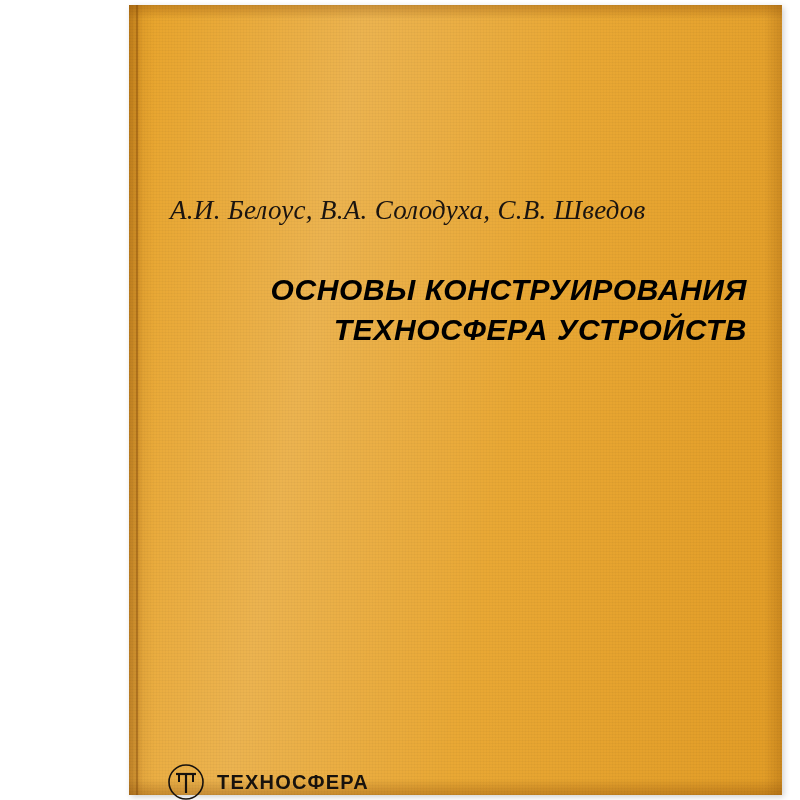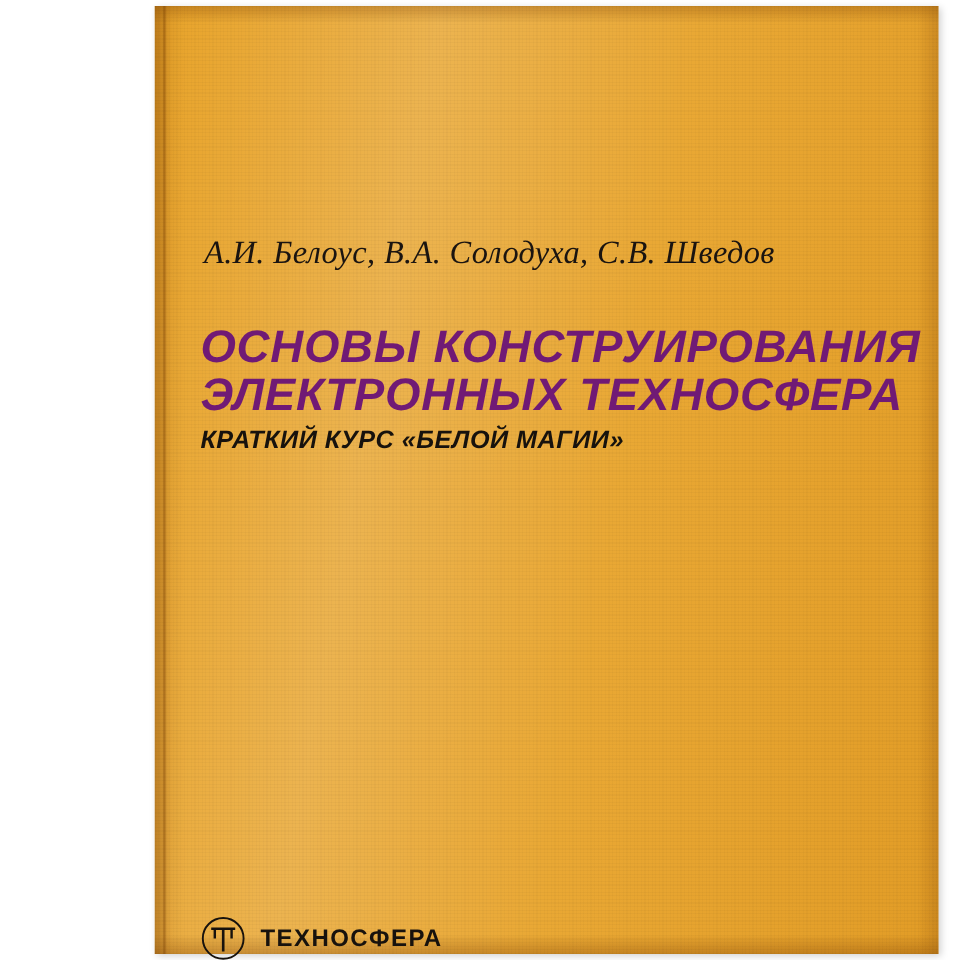--- a/index.html
+++ b/index.html
@@ -112,26 +112,27 @@
   .title-block {
     position: absolute;
     left: 38px;
     top: 268px;
     width: 580px;
   }
   .title-line {
     font-family: "Liberation Sans", sans-serif;
     font-style: italic;
     font-weight: bold;
-    font-size: 38px;
+    font-size: 30px;
     letter-spacing: 0.6px;
-    color: #701a75;
+    color: #000000;
     line-height: 34px;
     margin-bottom: 6px;
     white-space: nowrap;
+    text-align: right;
   }
   .subtitle {
     font-family: "Liberation Sans", sans-serif;
     font-style: italic;
     font-weight: bold;
     font-size: 21px;
     letter-spacing: 0.4px;
     color: #17120d;
     margin-top: 8px;
     white-space: nowrap;
@@ -171,22 +172,21 @@
     <div class="right-shade"></div>
     <div class="spine-shade"></div>
     <div class="spine-line"></div>
 
     <div class="content">
 
       <div class="authors">А.И. Белоус, В.А. Солодуха, С.В. Шведов</div>
 
       <div class="title-block">
         <div class="title-line">ОСНОВЫ КОНСТРУИРОВАНИЯ</div>
-        <div class="title-line">ЭЛЕКТРОННЫХ ТЕХНОСФЕРА</div>
-        <div class="subtitle">КРАТКИЙ КУРС «БЕЛОЙ МАГИИ»</div>
+        <div class="title-line">ТЕХНОСФЕРА УСТРОЙСТВ</div>
       </div>
 
       <div class="publisher">
         <span class="publisher-mark">
           <svg width="38" height="38" viewBox="0 0 38 38" aria-hidden="true">
             <circle cx="19" cy="19" r="17" fill="none" stroke="#17120d" stroke-width="1.6"></circle>
             <path d="M9 11 H29" fill="none" stroke="#17120d" stroke-width="2.2"></path>
             <path d="M19 11 V30" fill="none" stroke="#17120d" stroke-width="2.2"></path>
             <path d="M12 11 V19" fill="none" stroke="#17120d" stroke-width="2.0"></path>
             <path d="M26 11 V19" fill="none" stroke="#17120d" stroke-width="2.0"></path>

